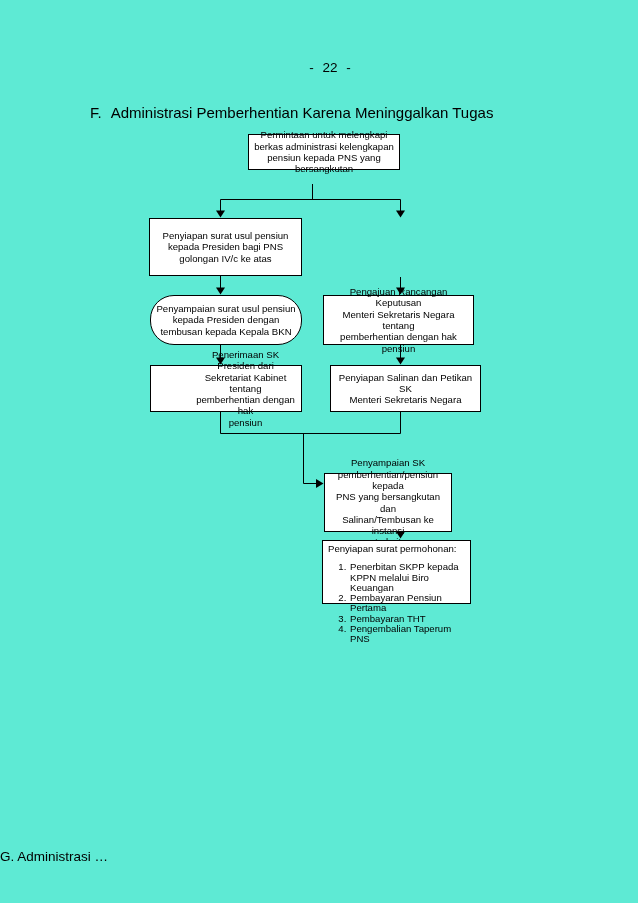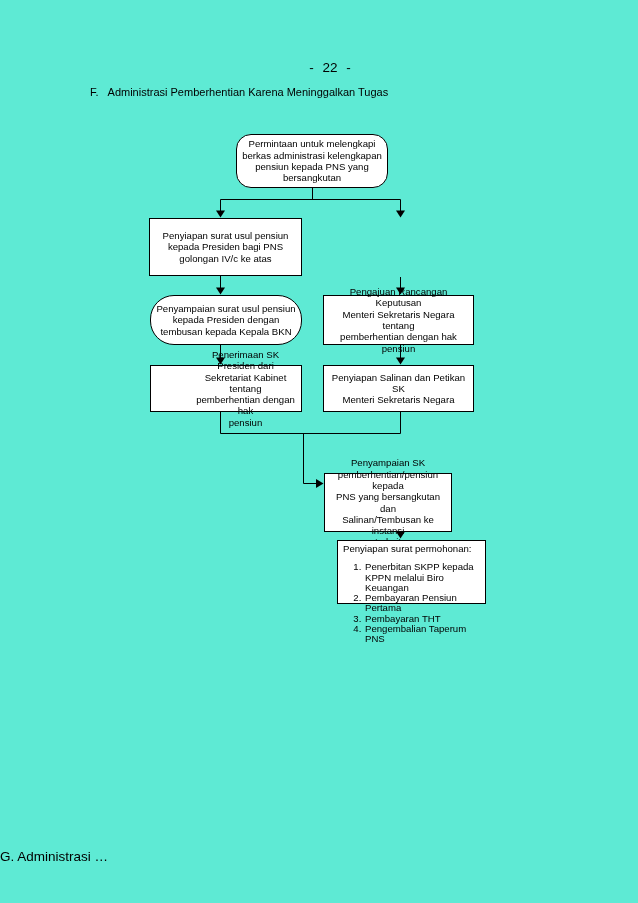--- a/index.html
+++ b/index.html
@@ -15,50 +15,50 @@
   .page-number {
     position: absolute;
     top: 60px; left: 0;
     width: 660px;
     text-align: center;
     font-size: 13.5px;
     word-spacing: 5px;
   }
   .section-heading {
     position: absolute;
-    top: 86px; left: 90px;
-    font-size: 11px;
+    top: 104px; left: 90px;
+    font-size: 15px;
     white-space: nowrap;
   }
   .section-heading .marker { display: inline-block; margin-right: 9px; }
   .connectors { position: absolute; left: 0; top: 0; }
   .fbox {
     position: absolute;
     box-sizing: border-box;
     border: 1px solid #000;
     background: #fff;
     display: flex;
     align-items: center;
     justify-content: center;
     text-align: center;
     white-space: pre-line;
     font-size: 9.6px;
     line-height: 11.3px;
     padding: 0 3px;
   }
-  .b-permintaan       { left: 236px; top: 134px; width: 152px; height: 54px; border-radius: 15px; }
+  .b-permintaan       { left: 248px; top: 134px; width: 152px; height: 36px; }
   .b-usul             { left: 149px; top: 218px; width: 153px; height: 58px; }
   .b-memorandum       { left: 326px; top: 218px; width: 151px; height: 59px; }
   .b-penyampaian-usul { left: 150px; top: 295px; width: 152px; height: 50px; border-radius: 24px; }
   .b-pengajuan        { left: 323px; top: 295px; width: 151px; height: 50px; }
   .b-penerimaan       { left: 150px; top: 365px; width: 152px; height: 47px; padding-left: 42px; }
-  .b-salinan          { left: 323px; top: 365px; width: 151px; height: 47px; }
+  .b-salinan          { left: 330px; top: 365px; width: 151px; height: 47px; }
   .b-penyampaian-sk   { left: 324px; top: 473px; width: 128px; height: 59px; }
   .b-permohonan {
-    left: 337px; top: 540px; width: 149px; height: 64px;
+    left: 322px; top: 540px; width: 149px; height: 64px;
     display: block;
     text-align: left;
     white-space: normal;
     line-height: 10.3px;
     padding: 3px 3px 0 5px;
   }
   .perm-list {
     margin: 8px;
     padding-left: 13px;
     list-style: decimal;

